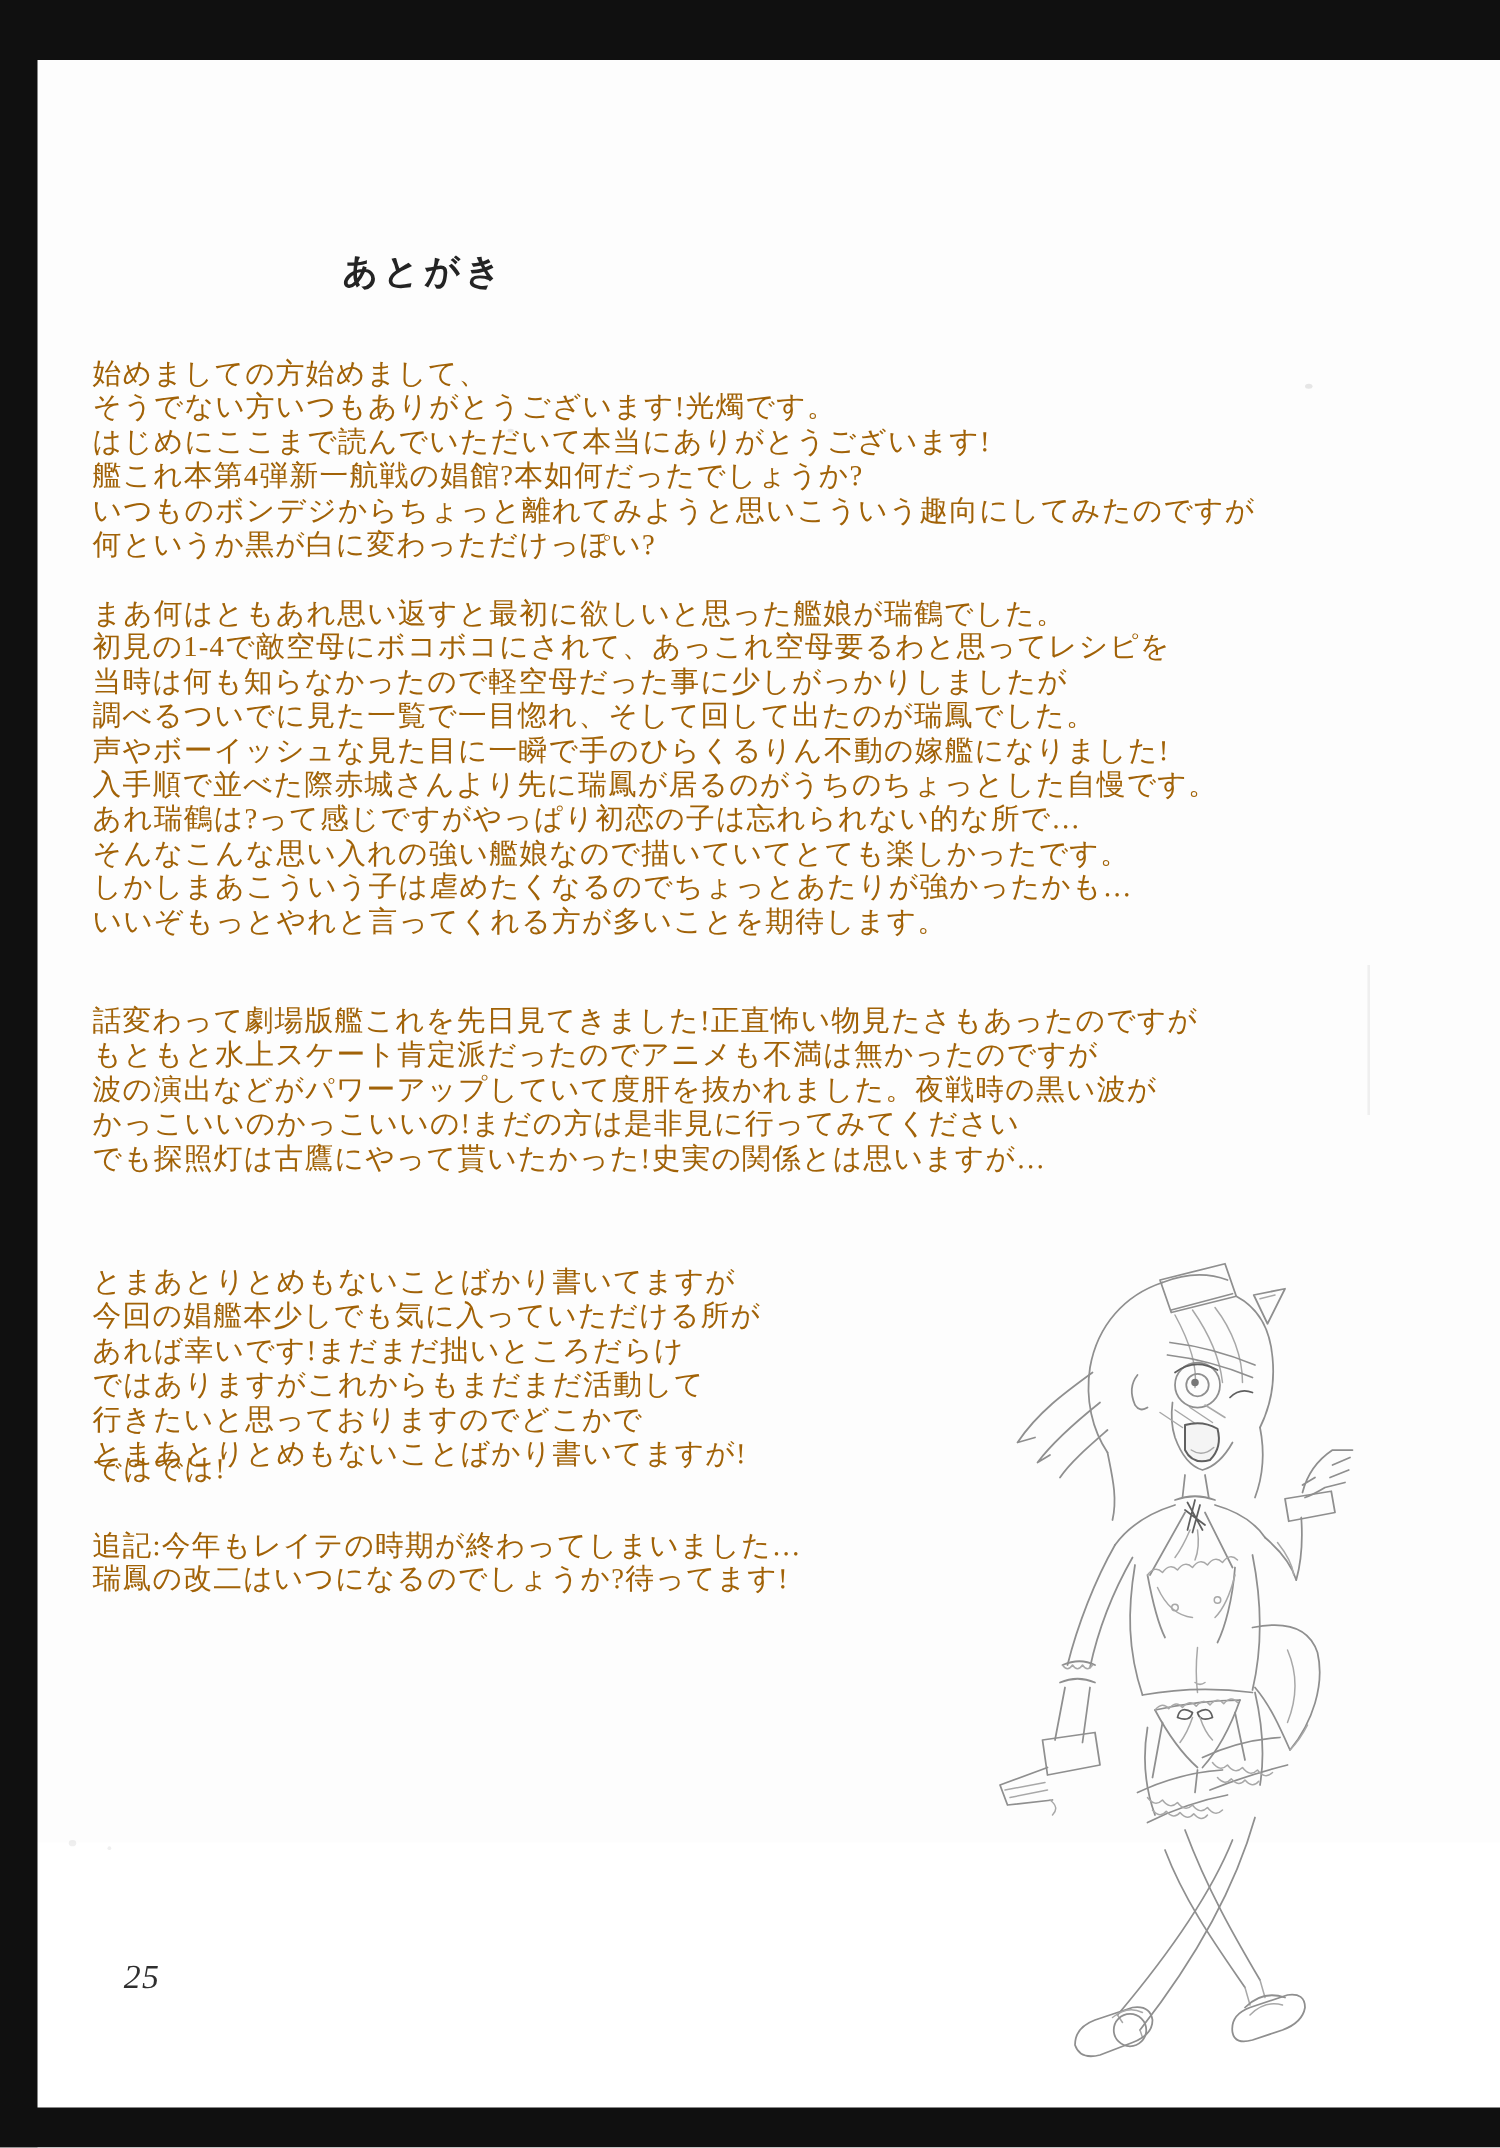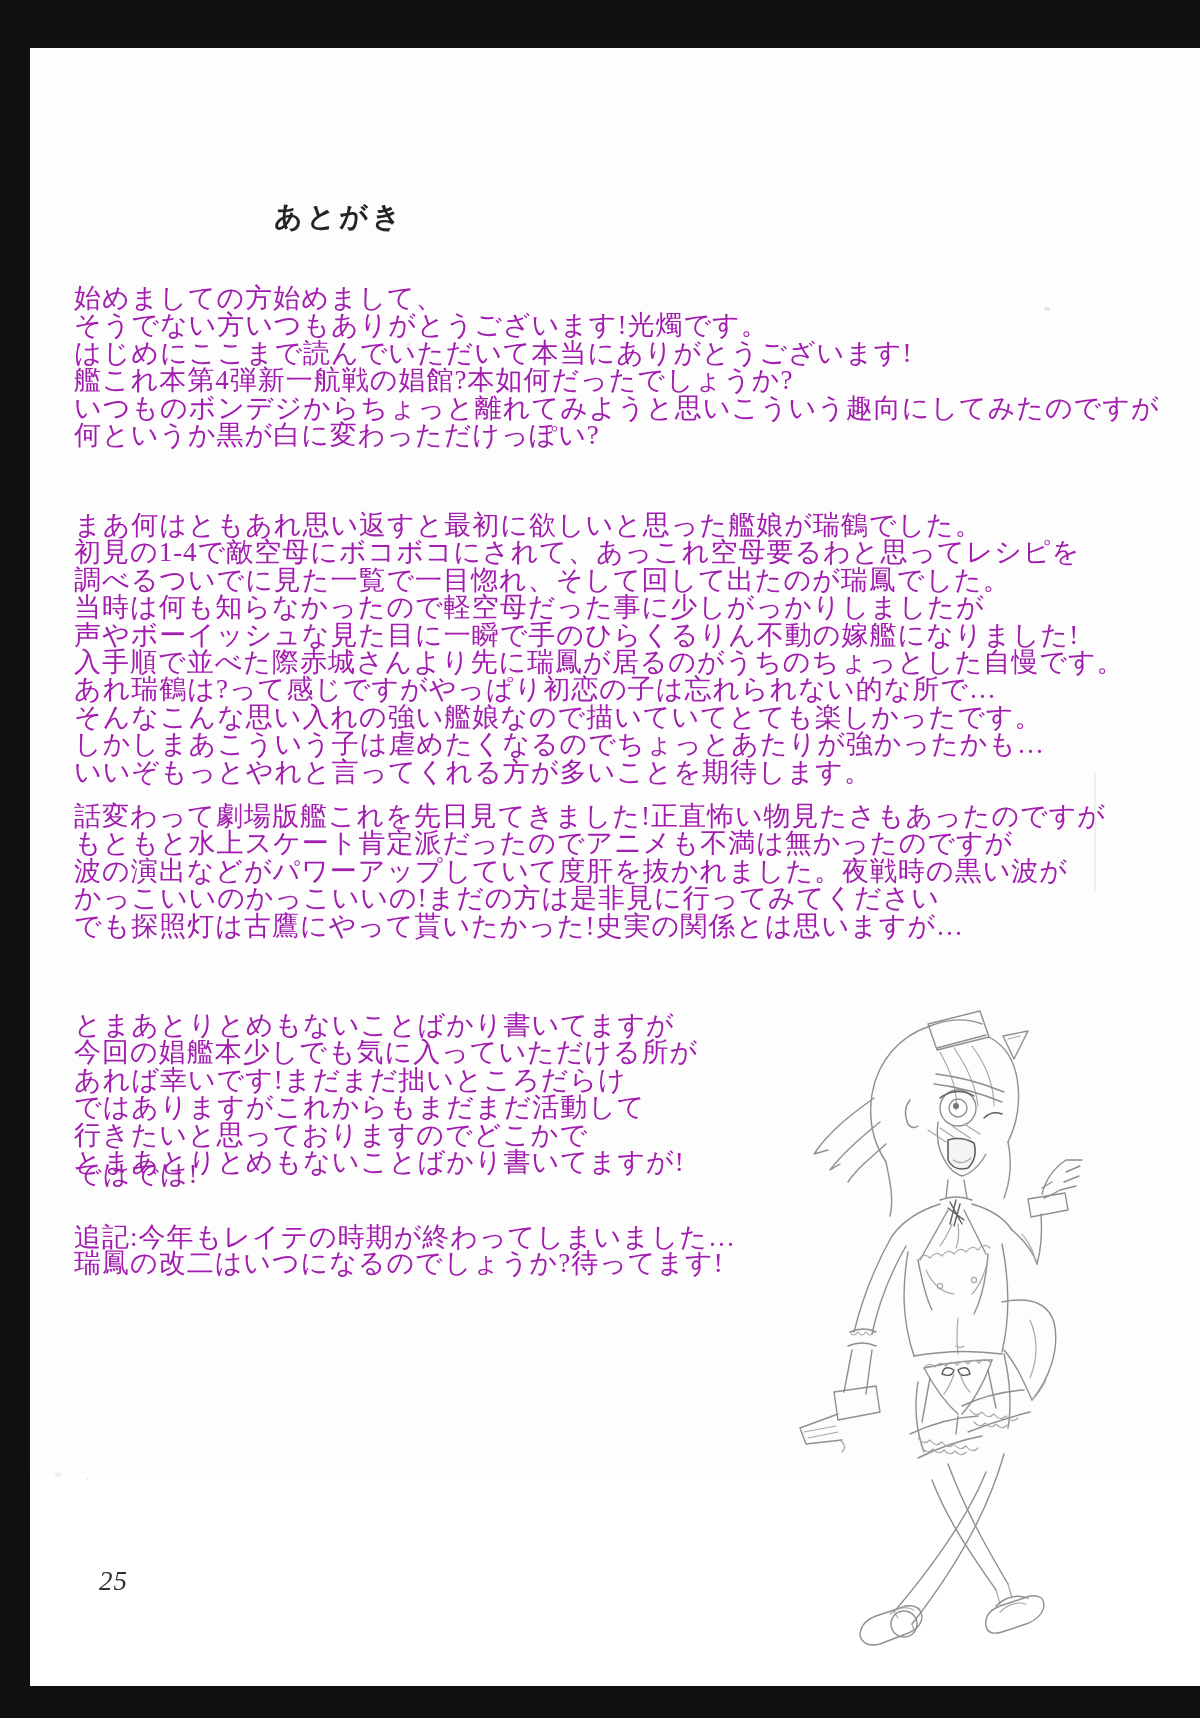--- a/index.html
+++ b/index.html
@@ -24,28 +24,28 @@
     left: 274px; top: 198px;
     margin: 0;
     font-size: 28px;
     font-weight: 600;
     letter-spacing: 4px;
     color: #242424;
   }
   .para {
     position: absolute;
     left: 74px;
-    color: #a21caf;
-    font-size: 27px;
+    color: #a16207;
+    font-size: 23px;
     line-height: 27.4px;
     letter-spacing: 1px;
   }
   .line { white-space: nowrap; }
   .p-greeting   { top: 285px; }
-  .p-zuihou     { top: 512px; }
+  .p-zuihou     { top: 477px; }
   .p-movie      { top: 803px; }
   .p-closing    { top: 984px; margin-top: 28px; }
   .p-farewell   { top: 1161px; }
   .p-postscript { top: 1224px; line-height: 26px; }
 
   .pagenum {
     position: absolute;
     left: 99px; top: 1566px;
     font-size: 27px;
     font-style: italic;
@@ -93,22 +93,22 @@
     <div class="line">そうでない方いつもありがとうございます!光燭です。</div>
     <div class="line">はじめにここまで読んでいただいて本当にありがとうございます!</div>
     <div class="line">艦これ本第4弾新一航戦の娼館?本如何だったでしょうか?</div>
     <div class="line">いつものボンデジからちょっと離れてみようと思いこういう趣向にしてみたのですが</div>
     <div class="line">何というか黒が白に変わっただけっぽい?</div>
   </div>
 
   <div class="para p-zuihou">
     <div class="line">まあ何はともあれ思い返すと最初に欲しいと思った艦娘が瑞鶴でした。</div>
     <div class="line">初見の1-4で敵空母にボコボコにされて、あっこれ空母要るわと思ってレシピを</div>
+    <div class="line">当時は何も知らなかったので軽空母だった事に少しがっかりしましたが</div>
     <div class="line">調べるついでに見た一覧で一目惚れ、そして回して出たのが瑞鳳でした。</div>
-    <div class="line">当時は何も知らなかったので軽空母だった事に少しがっかりしましたが</div>
     <div class="line">声やボーイッシュな見た目に一瞬で手のひらくるりん不動の嫁艦になりました!</div>
     <div class="line">入手順で並べた際赤城さんより先に瑞鳳が居るのがうちのちょっとした自慢です。</div>
     <div class="line">あれ瑞鶴は?って感じですがやっぱり初恋の子は忘れられない的な所で…</div>
     <div class="line">そんなこんな思い入れの強い艦娘なので描いていてとても楽しかったです。</div>
     <div class="line">しかしまあこういう子は虐めたくなるのでちょっとあたりが強かったかも…</div>
     <div class="line">いいぞもっとやれと言ってくれる方が多いことを期待します。</div>
   </div>
 
   <div class="para p-movie">
     <div class="line">話変わって劇場版艦これを先日見てきました!正直怖い物見たさもあったのですが</div>

